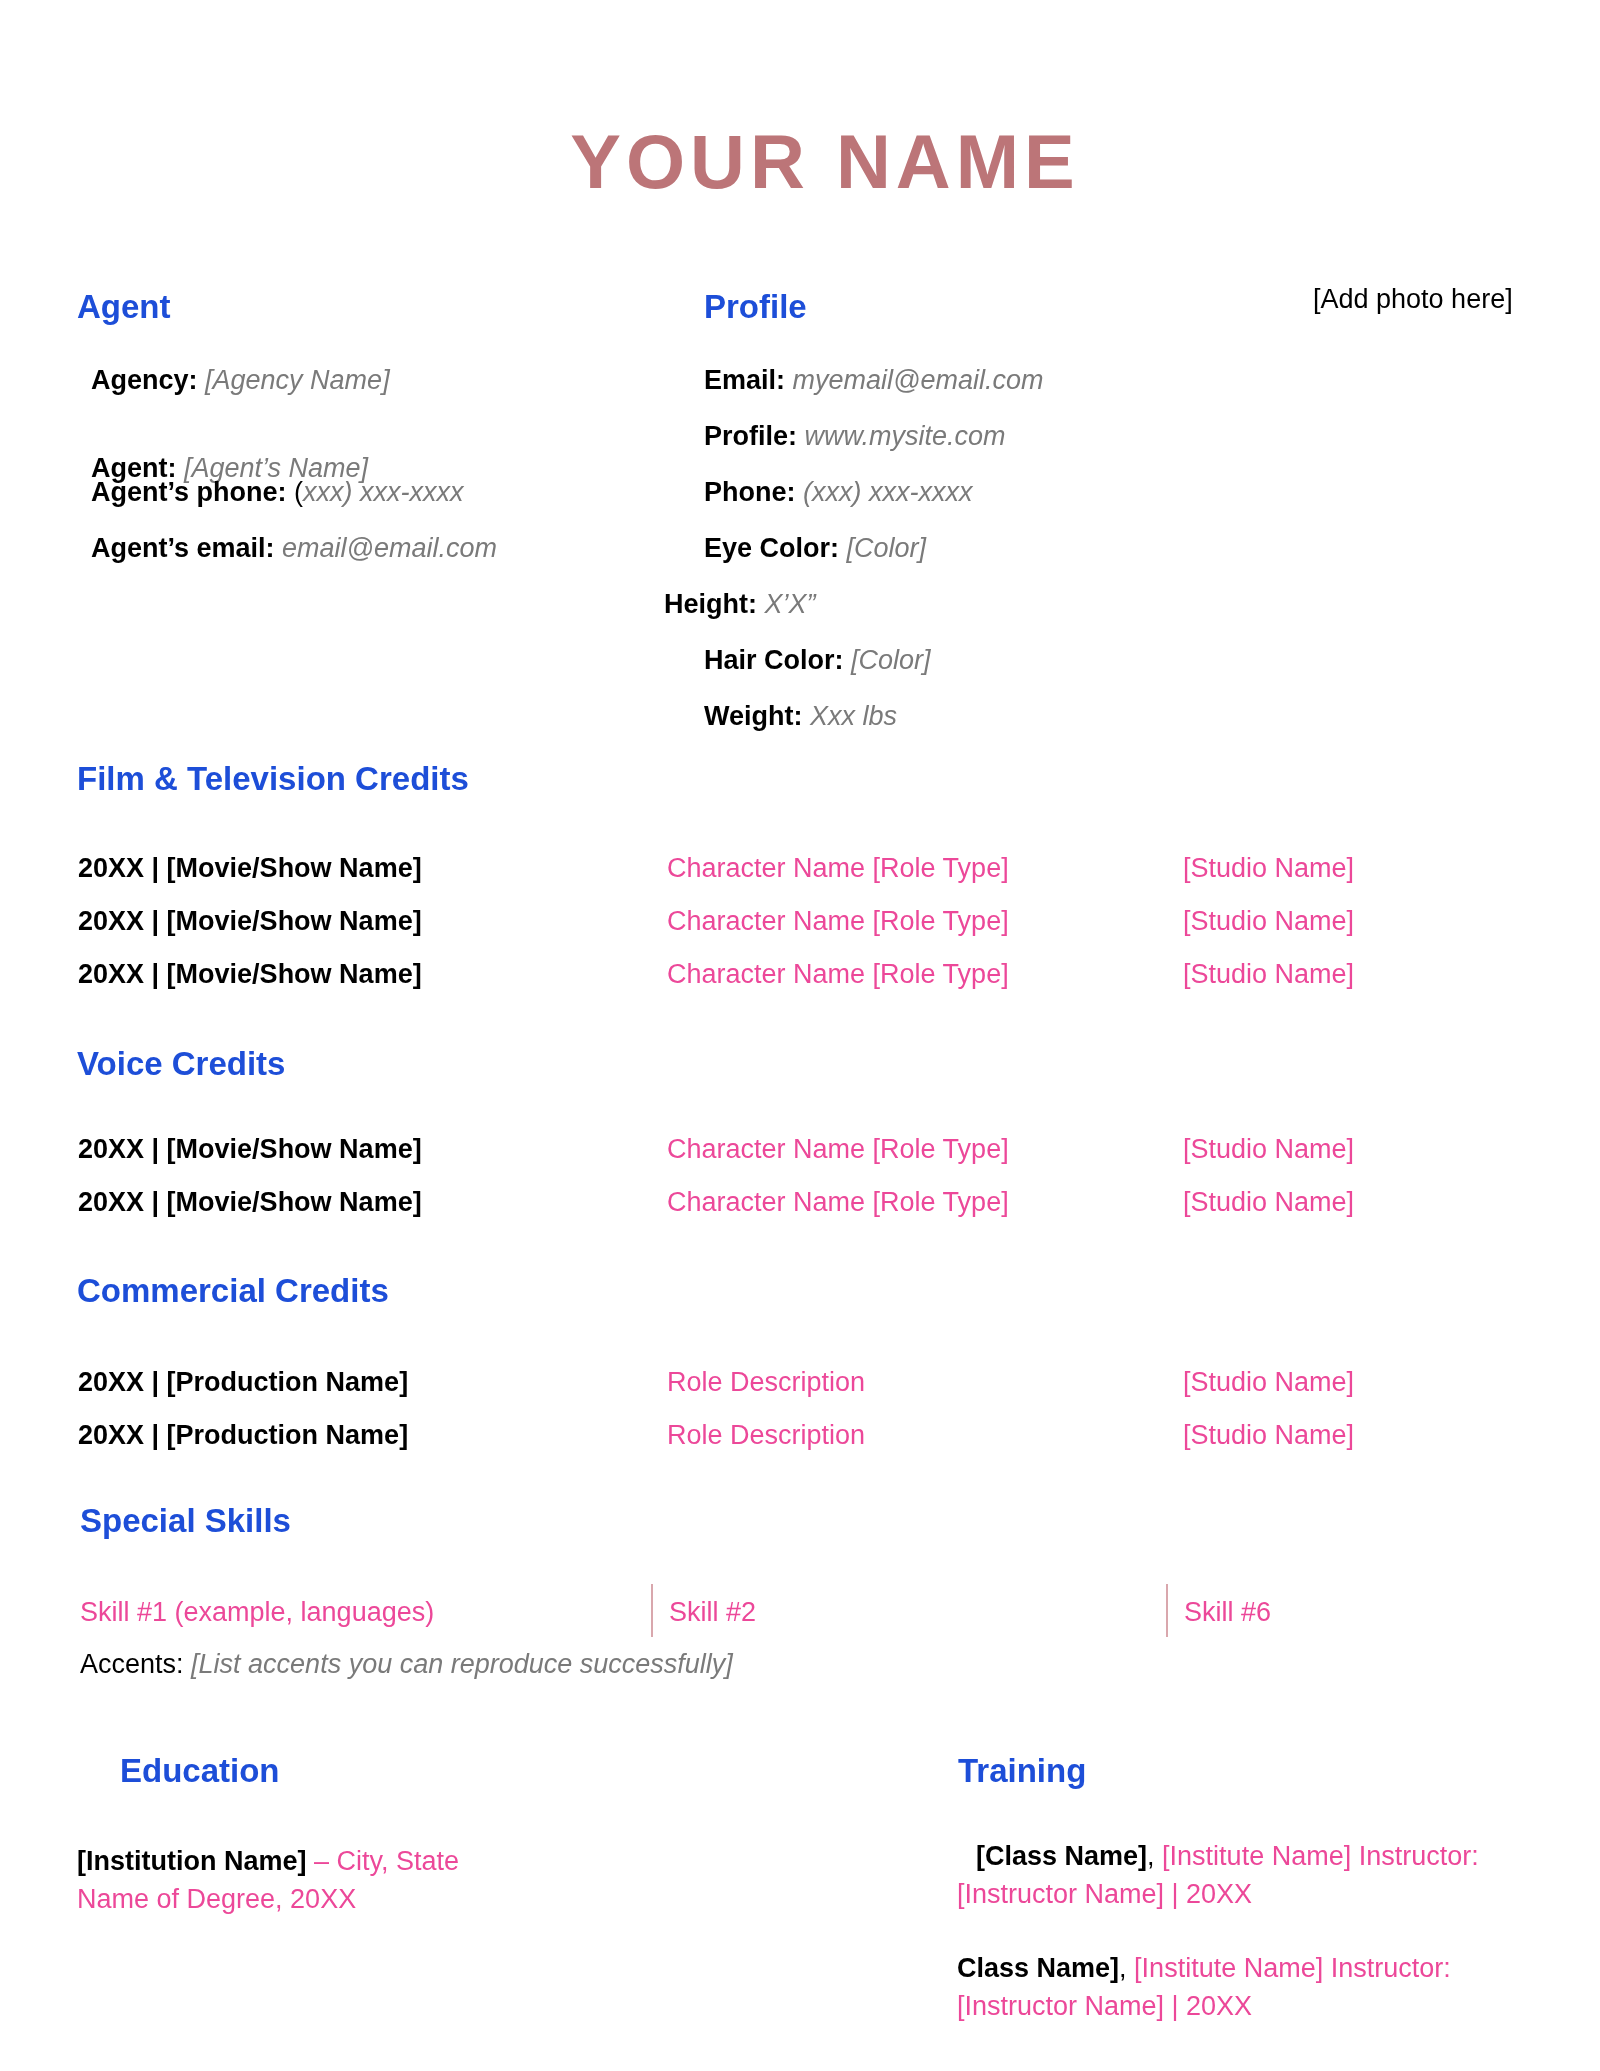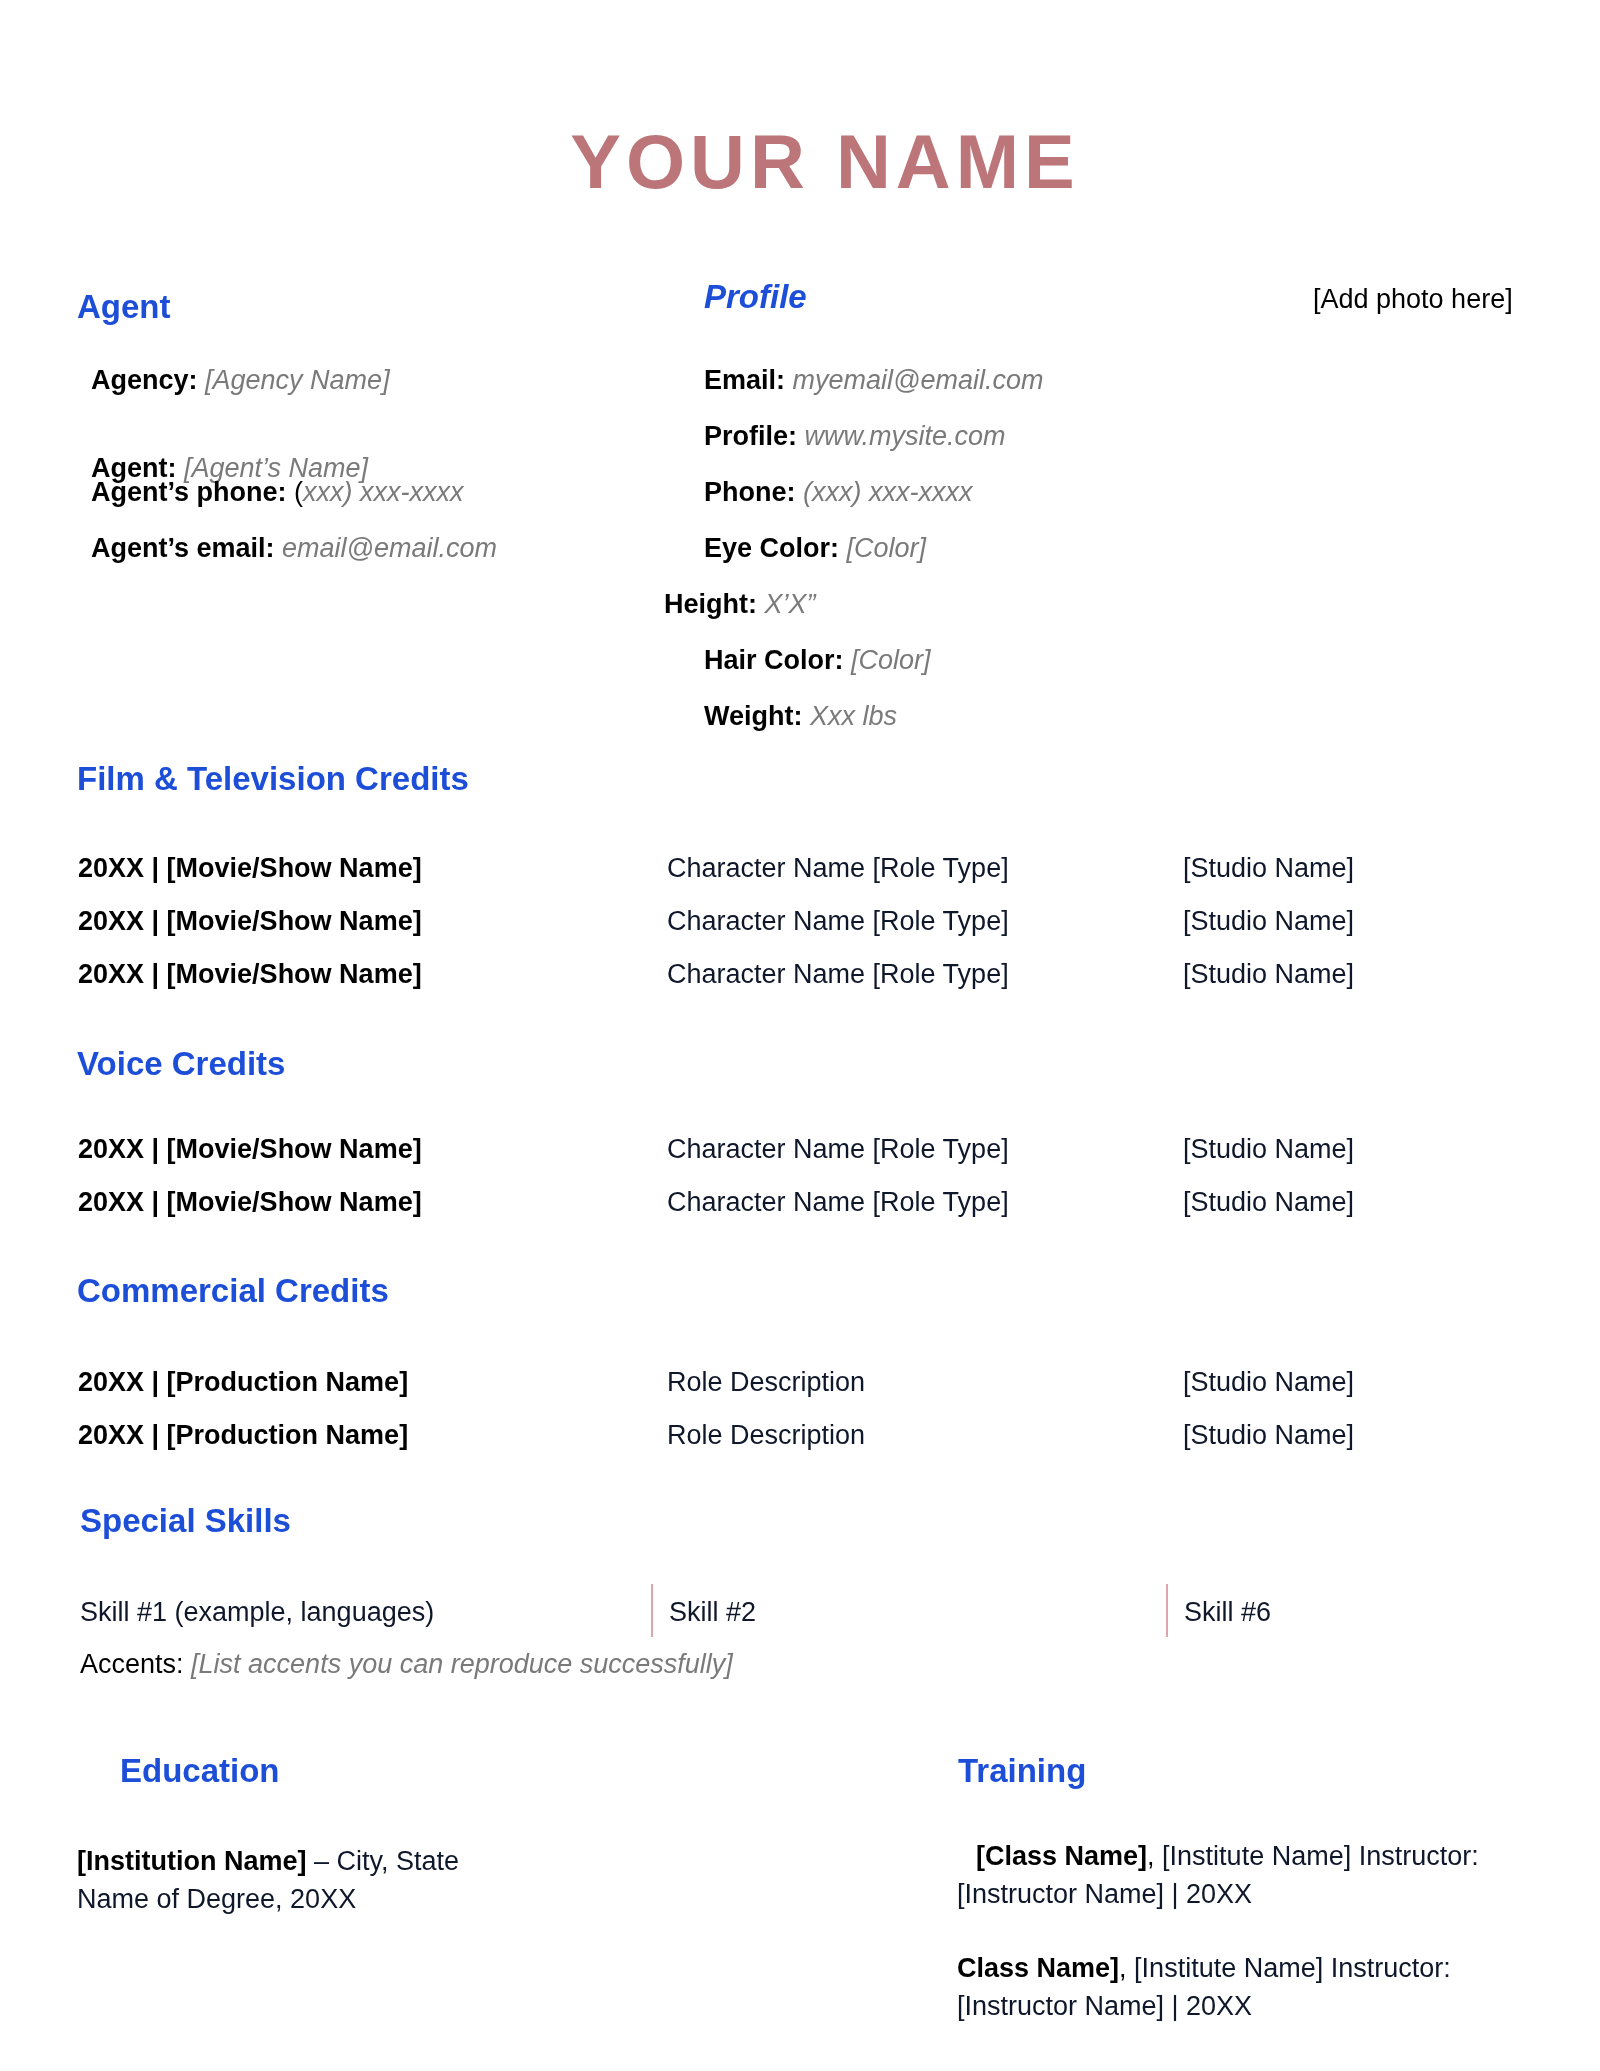--- a/index.html
+++ b/index.html
@@ -7,21 +7,21 @@
          font-family: "Liberation Sans", "DejaVu Sans", sans-serif; color: #000; }
   .abs { position: absolute; white-space: nowrap; }
   .title { left: 0; width: 1650px; text-align: center; top: 124px; font-size: 76px; font-weight: bold;
            letter-spacing: 5px; color: #bc7578; line-height: 1; }
   .h { font-size: 33px; font-weight: bold; color: #1d4ed8; line-height: 1; }
   .row { font-size: 27px; line-height: 1; }
   .lbl { font-weight: bold; color: #000; }
   .val { color: #7a7a7a; font-style: italic; }
   .blk { color: #000; }
   .bold { font-weight: bold; color: #000; }
-  .gray { color: #0f172a; }
+  .gray { color: #ec4899; }
   .divider { position: absolute; width: 2px; background: #d9a7ad; }
 </style>
 </head>
 <body>
 
 <div class="abs title">YOUR NAME</div>
 
 <div class="abs h" style="left:77px; top:290px;">Agent</div>
 <div>
   <div class="abs row" style="left:91px; top:367px;">
@@ -35,21 +35,21 @@
   <div class="abs row" style="left:91px; top:479px;">
     <span class="lbl">Agent’s phone:</span>
     <span class="blk">(</span><span class="val">xxx) xxx-xxxx</span>
   </div>
   <div class="abs row" style="left:91px; top:535px;">
     <span class="lbl">Agent’s email:</span>
     <span class="val">email@email.com</span>
   </div>
 </div>
 
-<div class="abs h" style="left:704px; top:280px;font-style:italic;">Profile</div>
+<div class="abs h" style="left:704px; top:290px;">Profile</div>
 <div class="abs row" style="left:1313px; top:286px;">[Add photo here]</div>
 <div>
   <div class="abs row" style="left:704px; top:367px;">
     <span class="lbl">Email:</span>
     <span class="val">myemail@email.com</span>
   </div>
   <div class="abs row" style="left:704px; top:423px;">
     <span class="lbl">Profile:</span>
     <span class="val">www.mysite.com</span>
   </div>

